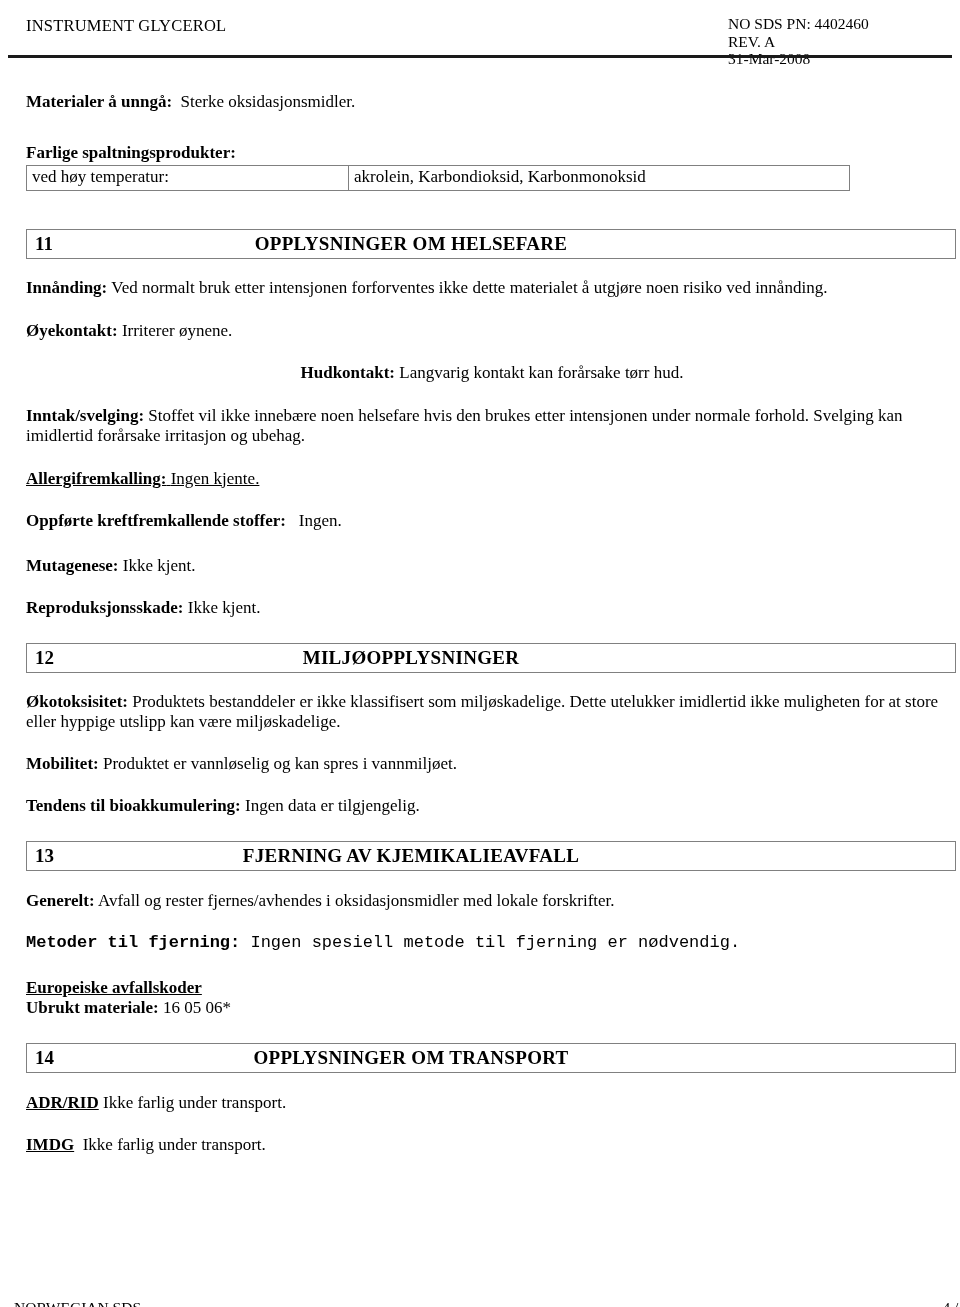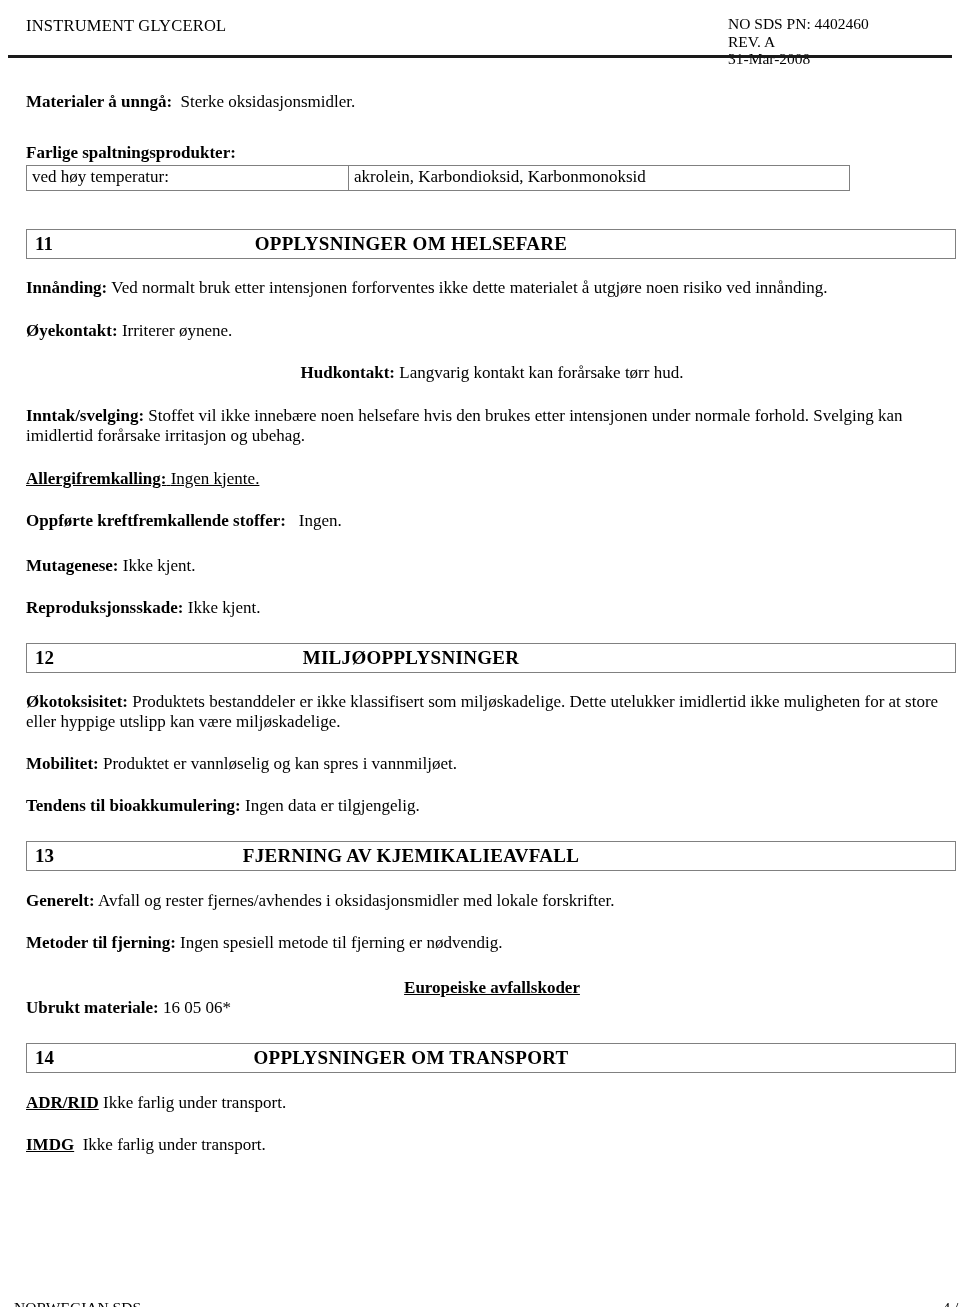--- a/index.html
+++ b/index.html
@@ -217,25 +217,25 @@
 
     <div class="secbar" style="margin-top:24px;">
       <span class="num">13</span>
       <span class="ttl">FJERNING AV KJEMIKALIEAVFALL</span>
     </div>
 
     <p class="para" style="margin-top:20px;">
       <span class="lbl">Generelt:</span><span class="sp"> </span><span>Avfall og rester fjernes/avhendes i oksidasjonsmidler med lokale forskrifter.</span>
     </p>
 
-    <p class="para" style="margin-top:22px;">
+    <p class="para" style="margin-top:22px;font-family:Liberation Mono, monospace;">
       <span class="lbl">Metoder til fjerning:</span><span class="sp"> </span><span>Ingen spesiell metode til fjerning er nødvendig.</span>
     </p>
 
-    <p class="para lbl-u" style="margin-top:24px;text-align:center;">Europeiske avfallskoder</p>
+    <p class="para lbl-u" style="margin-top:24px;">Europeiske avfallskoder</p>
 
     <p class="para" style="margin-top:0px;">
       <span class="lbl">Ubrukt materiale:</span><span class="sp"> </span><span>16 05 06*</span>
     </p>
 
     <div class="secbar" style="margin-top:24px;">
       <span class="num">14</span>
       <span class="ttl">OPPLYSNINGER OM TRANSPORT</span>
     </div>
 

